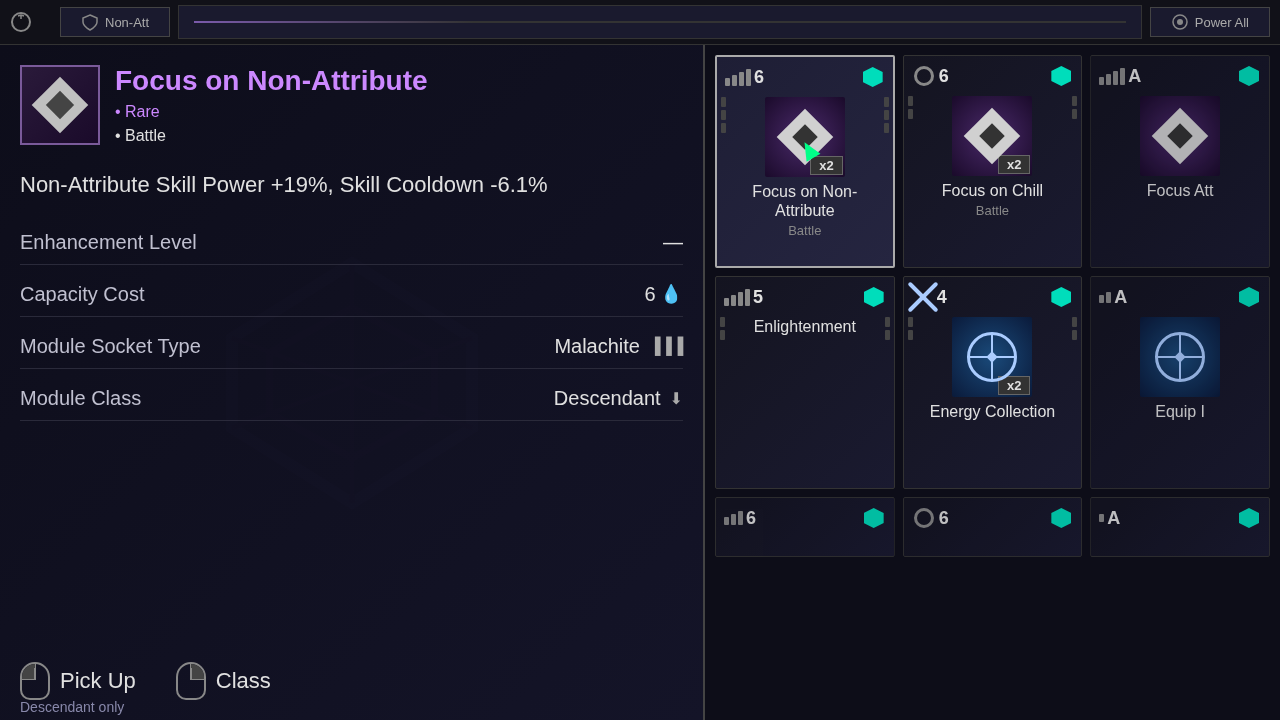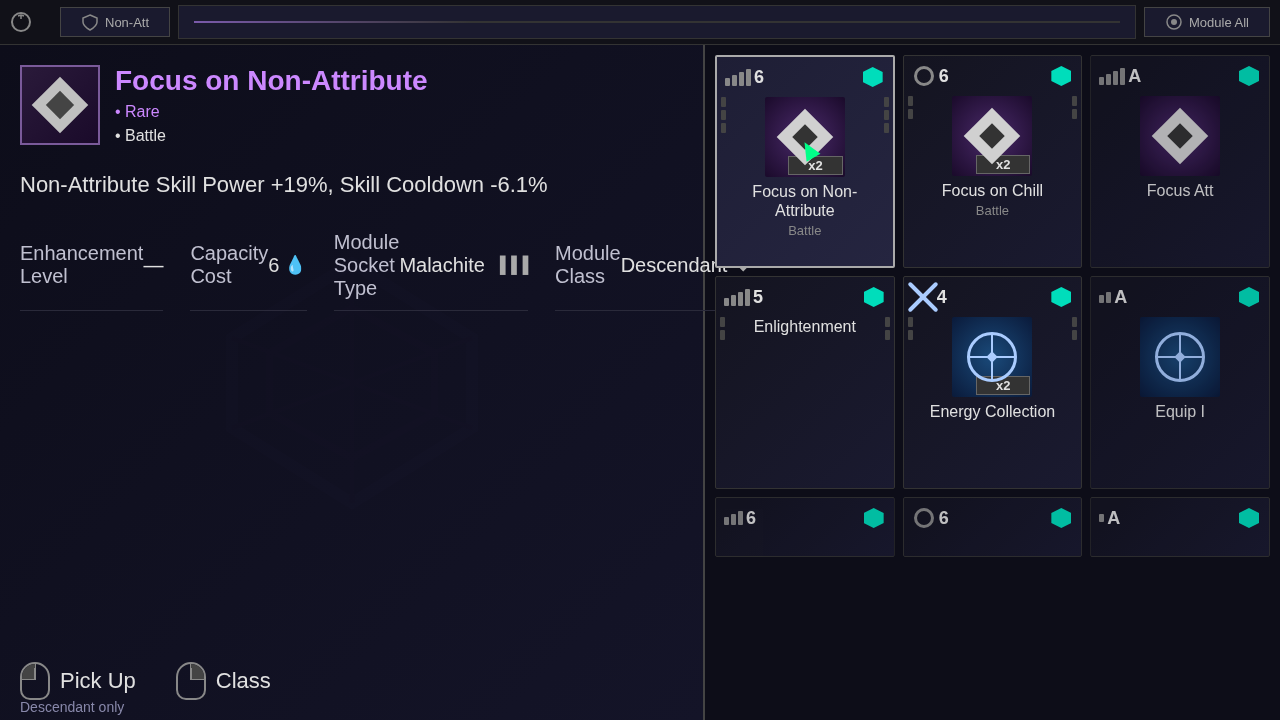--- a/index.html
+++ b/index.html
@@ -131,22 +131,23 @@
     .item-description {
       font-size: 22px;
       color: #e0e0e0;
       line-height: 1.4;
       margin-bottom: 30px;
       font-weight: 300;
     }
 
     .stats-section {
       display: flex;
-      flex-direction: row;
-      gap: 27px;
+      flex-direction: column;
+      gap: 18px;
+      justify-content: flex-end;
     }
 
     .stat-row {
       display: flex;
       justify-content: space-between;
       align-items: center;
       border-bottom: 1px solid #2a2a3a;
       padding-bottom: 10px;
     }
 
@@ -441,21 +442,21 @@
     .x-icon::after { transform: rotate(-45deg); }
 
     .multiplier-badge {
       position: absolute;
       bottom: 2px;
       right: 2px;
       background: #333;
       border: 1px solid #666;
       color: #e0e0e0;
       font-size: 13px;
-      padding: 1px 19px;
+      padding: 1px 8px;
       font-weight: bold;
     }
 
     .card-name {
       font-size: 16px;
       color: #e0e0e0;
       text-align: center;
       font-weight: 500;
       line-height: 1.2;
       margin-bottom: 3px;
@@ -522,21 +523,21 @@
     <span>Non-Att</span>
   </button>
   <div style="flex:1; background:#1a1a2e; height:34px; border:1px solid #333; display:flex; align-items:center; padding:0 15px;">
     <div style="width:100%; height:2px; background:linear-gradient(90deg, #7a5aaa 0%, #333 30%);"></div>
   </div>
   <button class="top-bar-btn">
     <svg width="18" height="18" viewBox="0 0 18 18">
       <circle cx="9" cy="9" r="7" fill="none" stroke="#888" stroke-width="1.5"></circle>
       <circle cx="9" cy="9" r="3" fill="#888"></circle>
     </svg>
-    <span>Module All</span>
+    <span>Power All</span>
   </button>
 </div>
 
 <div class="main-container">
 
   <div class="left-panel">
 
     <div class="watermark-bg">
       <svg viewBox="0 0 200 200" width="300" height="300" opacity="0.15">
         <polygon points="100,20 180,70 180,130 100,180 20,130 20,70" fill="none" stroke="#9966cc" stroke-width="8"></polygon>

